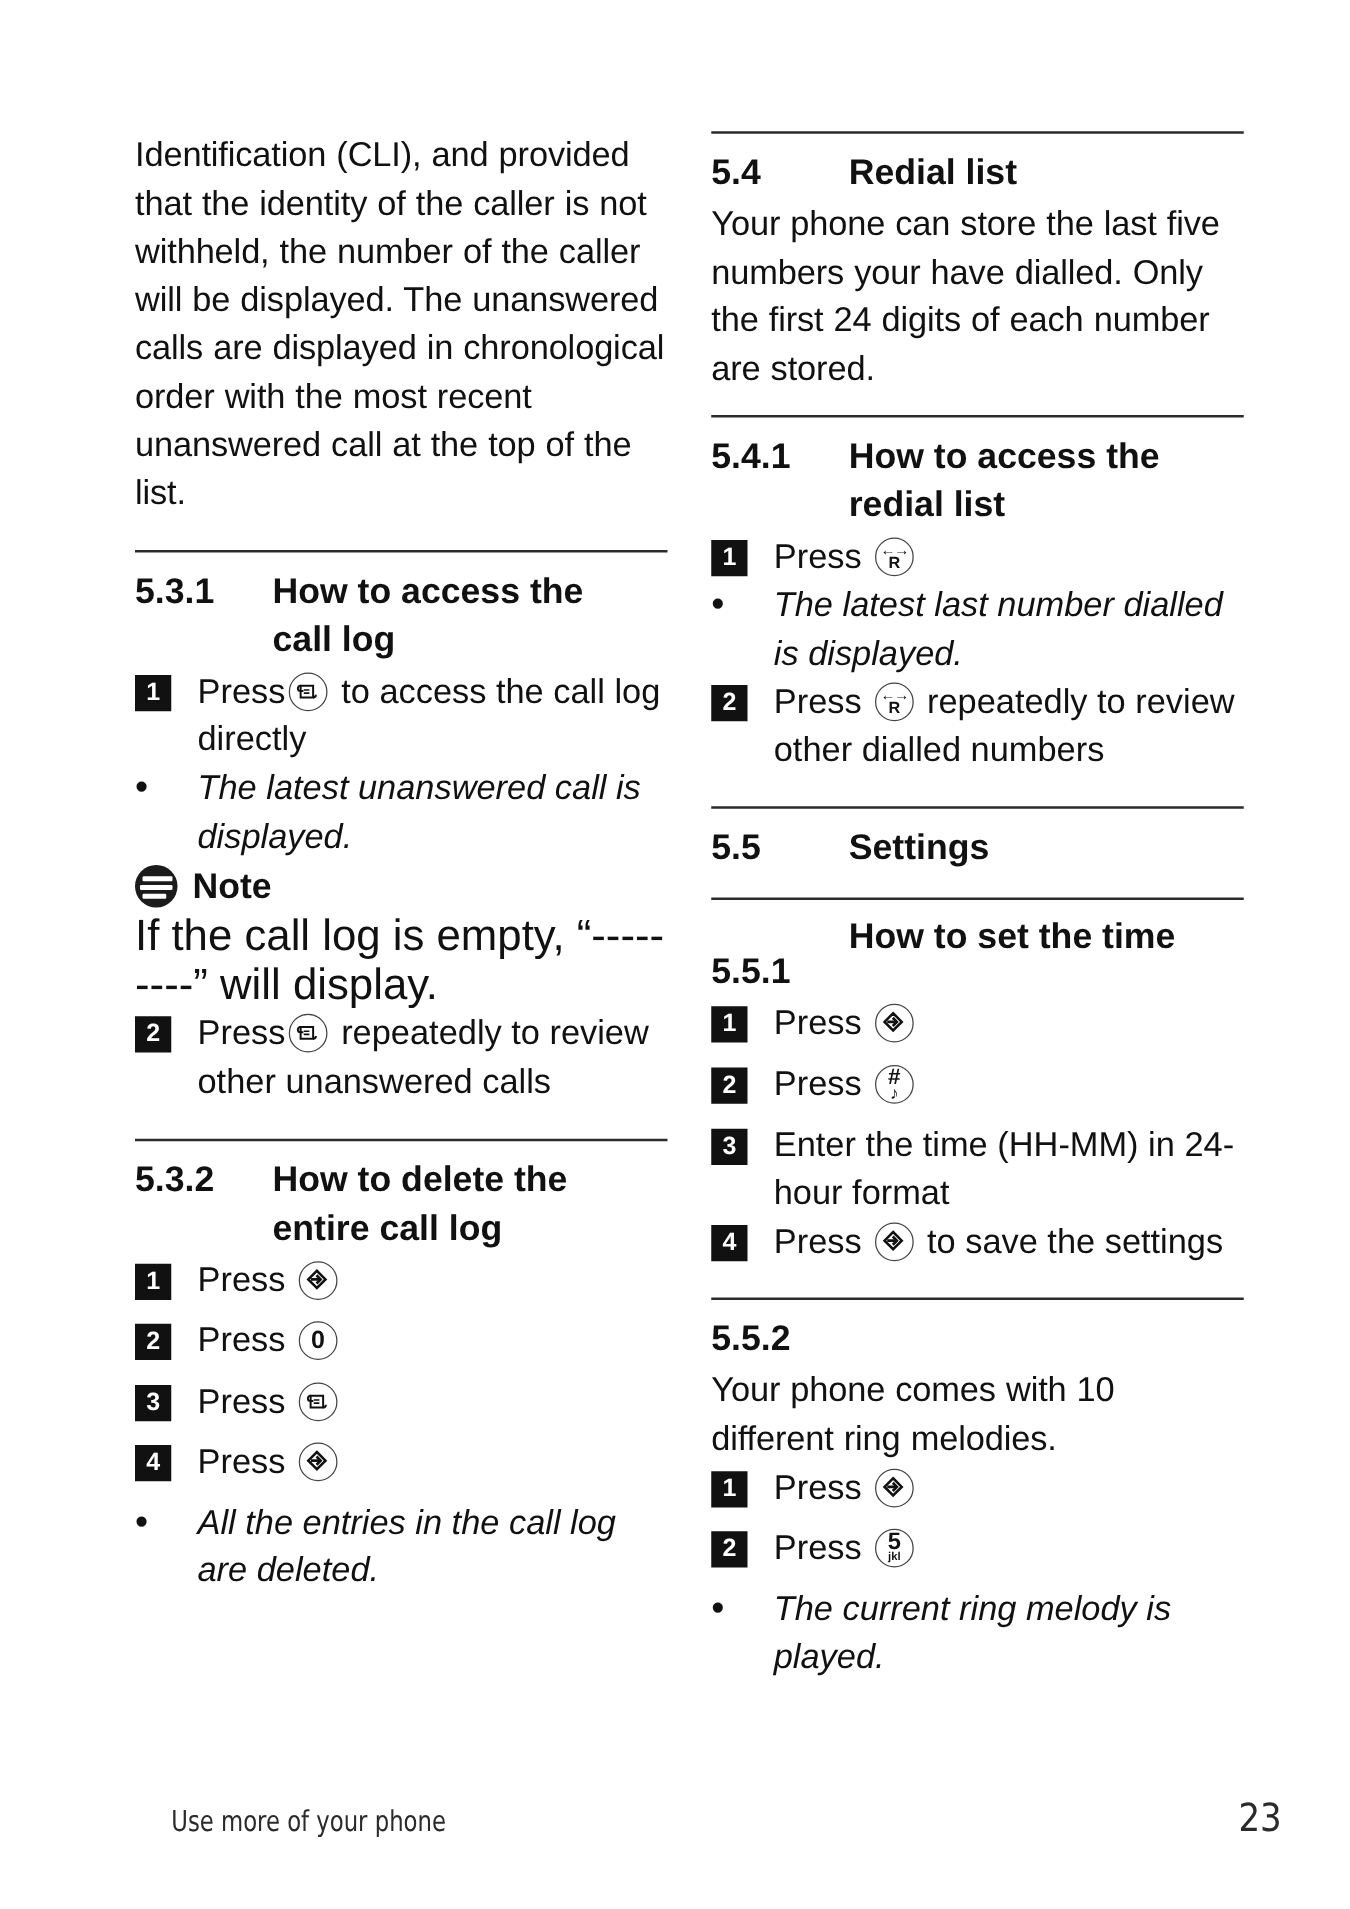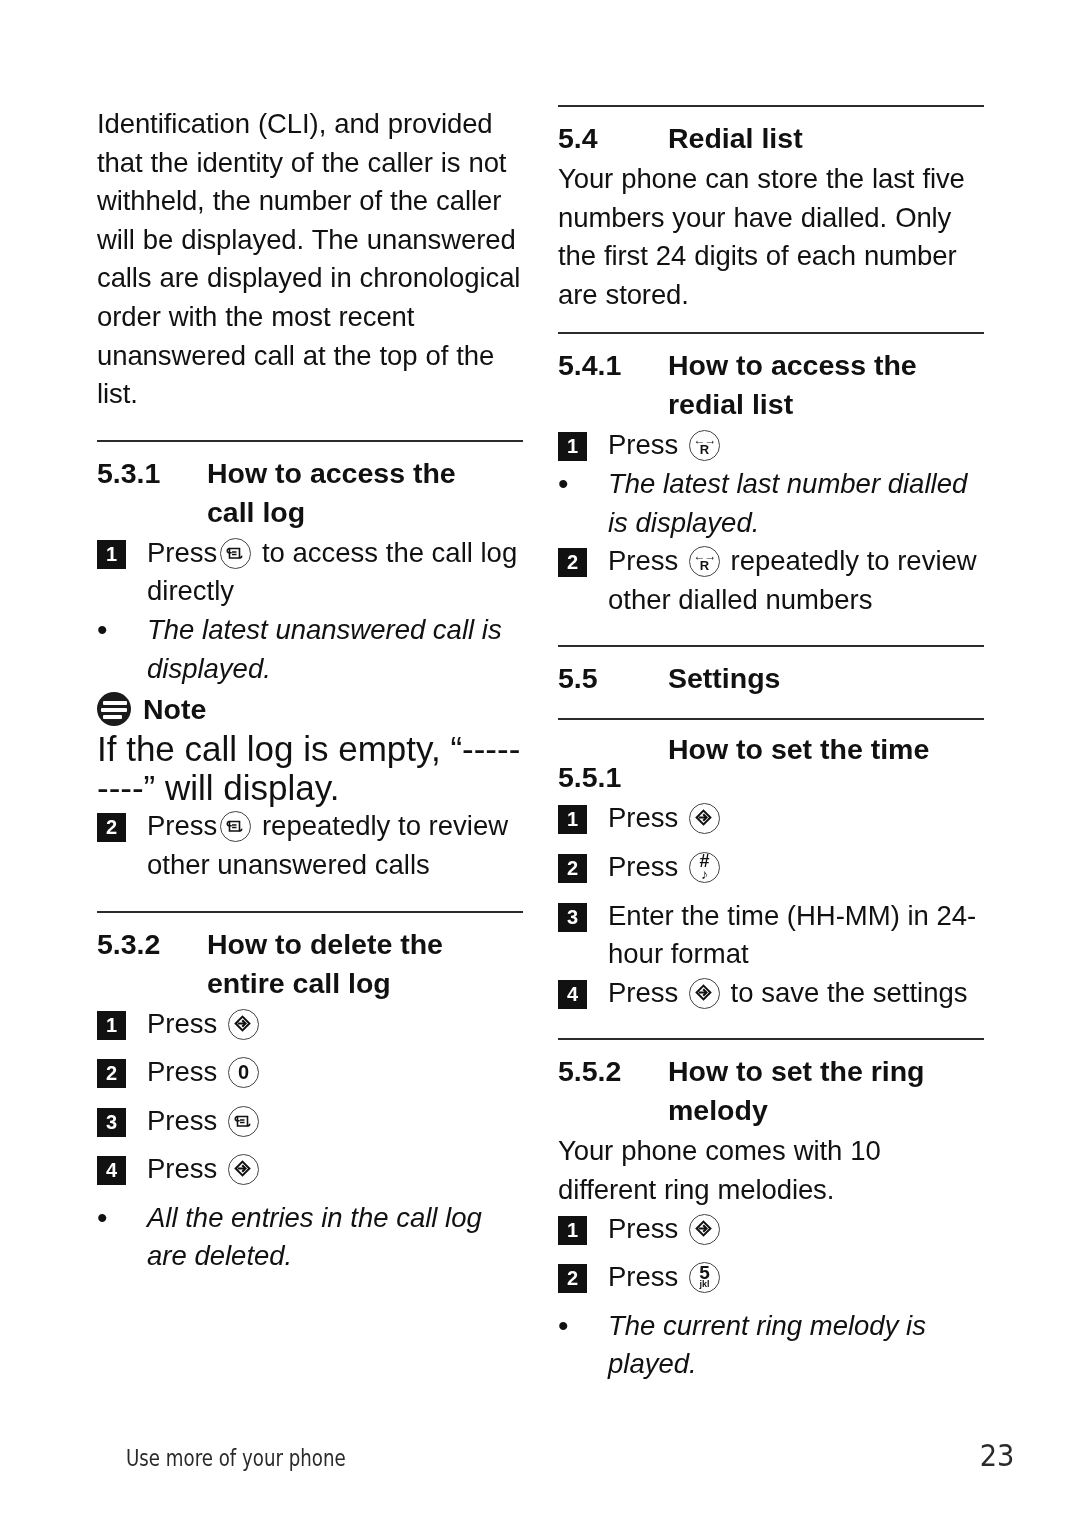--- a/index.html
+++ b/index.html
@@ -11,21 +11,21 @@
     width: 1080px;
     height: 1527px;
     font-family: "Liberation Sans", sans-serif;
     color: #111111;
     position: relative;
     overflow: hidden;
   }
 
   .page {
     position: absolute;
-    left: 0; top: 0;
+    left: 11px; top: 0;
     width: 988px;
     height: 1527px;
     box-sizing: border-box;
     padding-left: 32px;
   }
 
   .columns {
     position: absolute;
     left: 97px;
     top: 105px;
@@ -457,24 +457,20 @@
                 <path d="M8.8 13.5 h7" stroke="#111" stroke-width="2.1"></path>
                 <path d="M13.2 10.2 L16.5 13.5 L13.2 16.8" fill="none" stroke="#111" stroke-width="2.1"></path>
               </svg></span> <span>to save the settings</span></span>
       </div>
 
       <div class="gap-l"></div>
       <hr class="rule">
 
       <div class="heading">
         <span class="num">5.5.2</span>
-        <span class="htext">
-          <span>How to set the ring</span><br>
-          <span>melody</span>
-        </span>
       </div>
 
       <p class="body-text">Your phone comes with 10 different ring melodies.</p>
 
       <div class="step">
         <span class="badge">1</span>
         <span class="stext"><span>Press</span> <span class="keyicon"><svg width="27" height="27" viewBox="0 0 27 27">
                 <path d="M13.5 6.6 L20.4 13.5 L13.5 20.4 L6.6 13.5 Z" fill="none" stroke="#111" stroke-width="2"></path>
                 <path d="M8.8 13.5 h7" stroke="#111" stroke-width="2.1"></path>
                 <path d="M13.2 10.2 L16.5 13.5 L13.2 16.8" fill="none" stroke="#111" stroke-width="2.1"></path>

